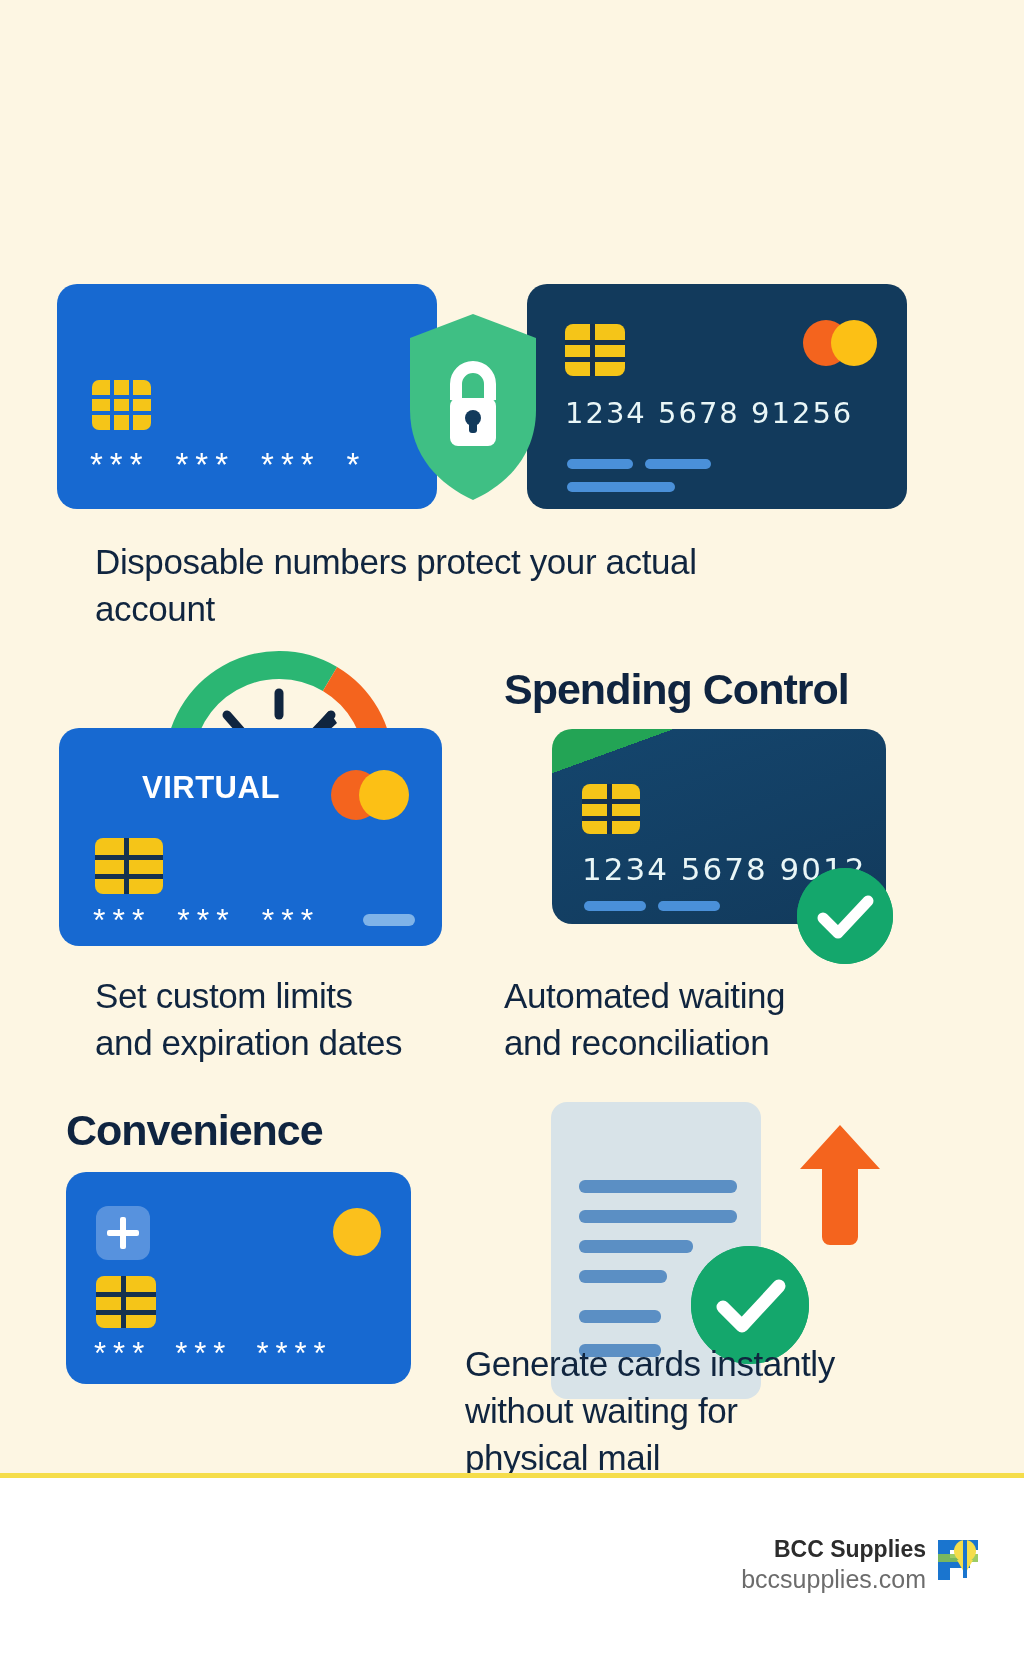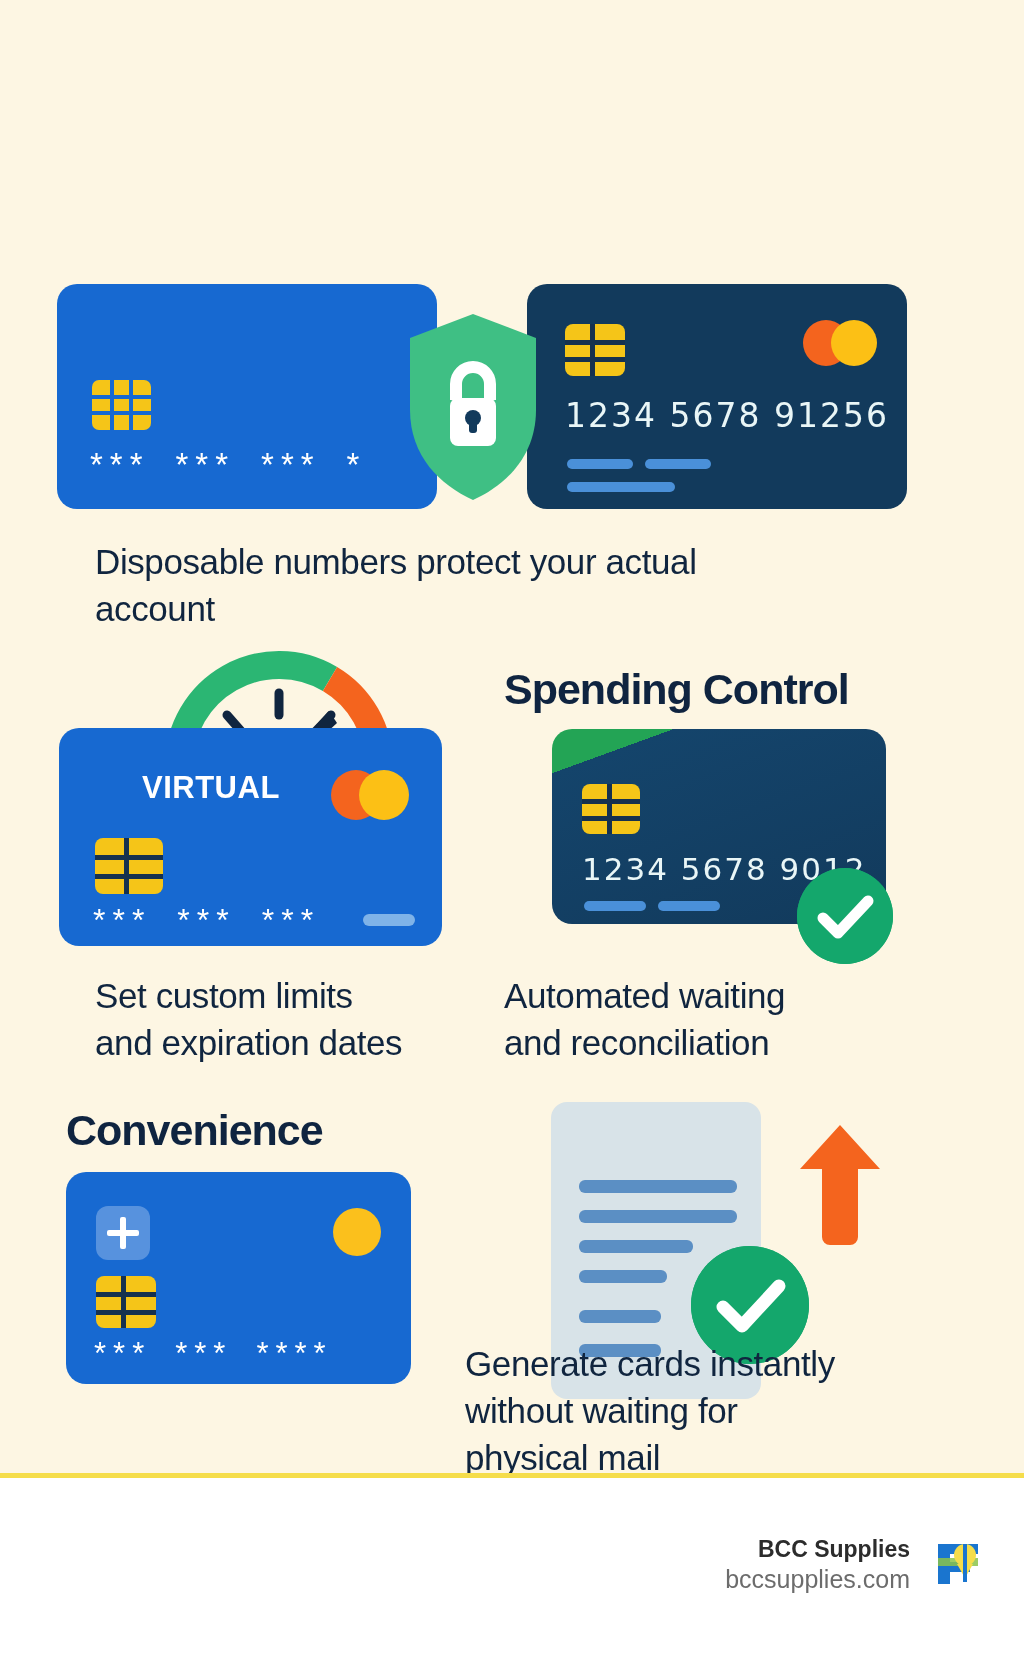--- a/index.html
+++ b/index.html
@@ -97,21 +97,21 @@
   .plus-badge b,.plus-badge i{position:absolute;background:#ffffff;border-radius:2px;}
   .dot-yellow{position:absolute;border-radius:50%;background:#fbc01c;}
 
   
   .footer{
     position:absolute;left:0;top:1478px;width:1024px;height:188px;
     background:#ffffff;
   }
   .footer-inner{
     position:absolute;right:40px;top:56px;
-    display:flex;align-items:center;gap:22px;
+    display:flex;gap:6px;
   }
   .footer-txt{text-align:right;}
   .brand{font-size:23px;font-weight:bold;color:#2c2c2c;line-height:30px;}
   .brandurl{font-size:25px;color:#6c6c6c;line-height:30px;}
   .logo{width:52px;height:52px;flex:0 0 52px;}
 </style>
 </head>
 <body>
 
 <div class="page">
@@ -140,21 +140,21 @@
         <i style="left:25px;top:0;width:5px;height:52px;"></i>
         <i style="left:0;top:16px;width:25px;height:5px;"></i>
         <i style="left:0;top:33px;width:25px;height:5px;"></i>
         <i style="left:30px;top:16px;width:30px;height:5px;"></i>
         <i style="left:30px;top:33px;width:30px;height:5px;"></i>
       </div>
       <div class="mc" style="right:30px;top:36px;width:74px;height:46px;">
         <span class="c1" style="width:46px;height:46px;"></span>
         <span class="c2" style="width:46px;height:46px;"></span>
       </div>
-      <div class="cardnum" style="left:38px;top:112px;font-size:33px;">1234 5678 91256</div>
+      <div class="cardnum" style="left:38px;top:112px;font-size:29px;">1234 5678 91256</div>
       <div class="bar" style="left:40px;top:175px;width:66px;height:10px;"></div>
       <div class="bar" style="left:118px;top:175px;width:66px;height:10px;"></div>
       <div class="bar" style="left:40px;top:198px;width:108px;height:10px;"></div>
     </div>
 
     <div class="shield" style="left:406px;top:312px;width:134px;height:190px;">
       <svg width="134" height="190" viewBox="0 0 134 190">
         <path d="M67 2 L130 26 L130 98 C130 144 100 173 67 188 C34 173 4 144 4 98 L4 26 Z" fill="#3fbf84"></path>
         <rect x="44" y="86" width="46" height="48" rx="8" fill="#ffffff"></rect>
         <path d="M50 88 L50 72 A17 17 0 0 1 84 72 L84 88" fill="none" stroke="#ffffff" stroke-width="12"></path>

